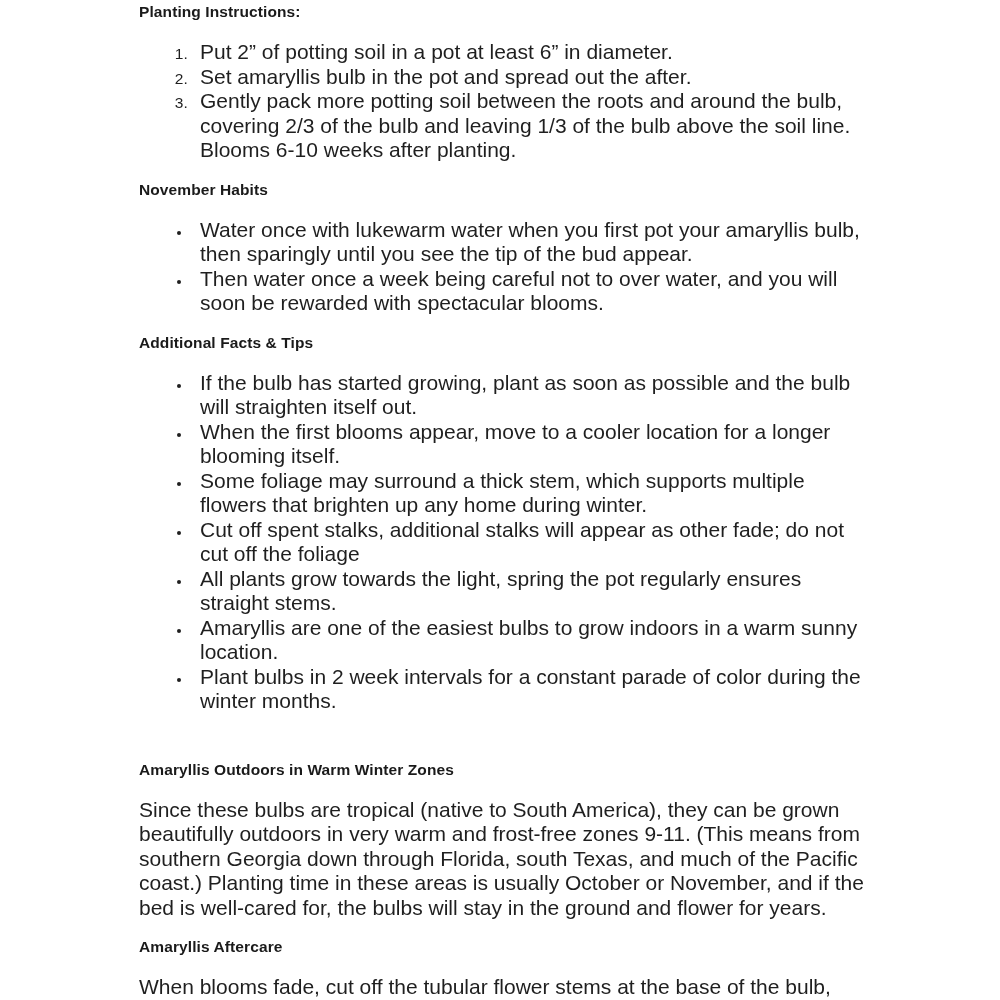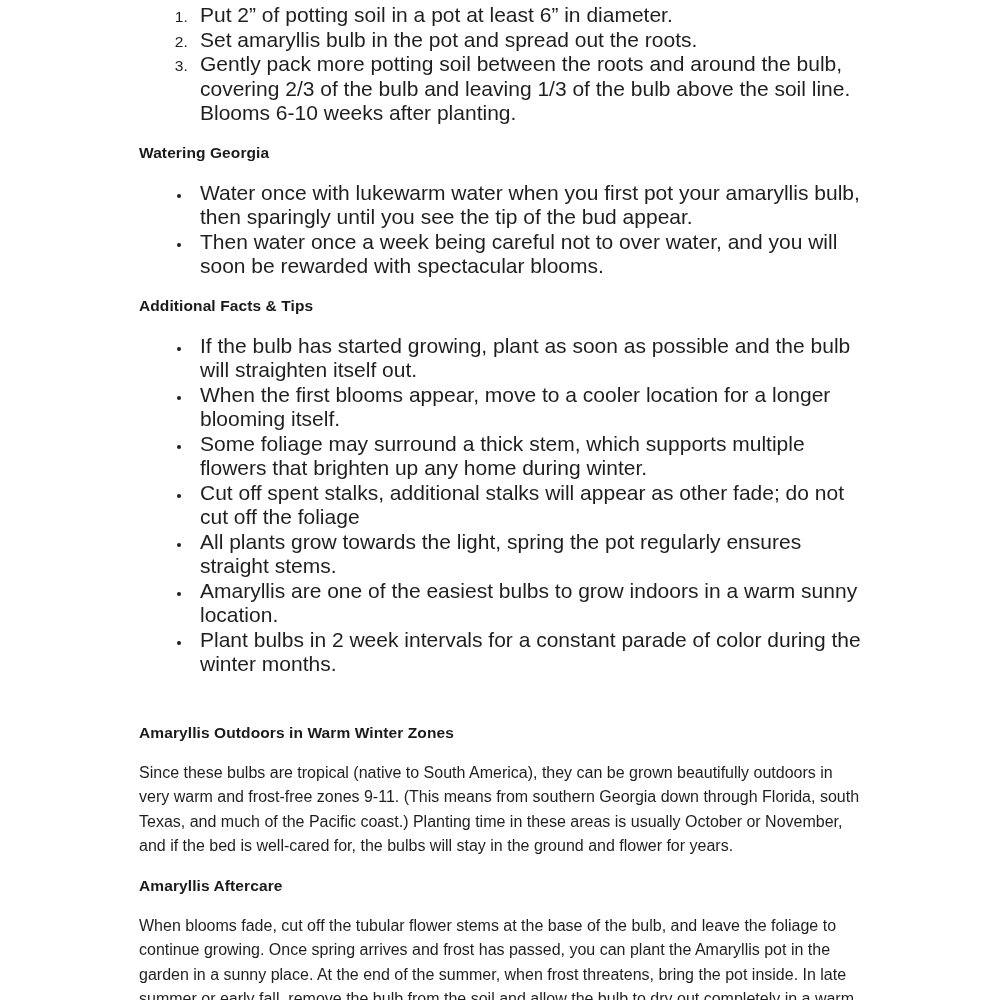--- a/index.html
+++ b/index.html
@@ -48,38 +48,39 @@
   .doc-section ol li::marker {
     font-size: 15.5px;
   }
   .doc-section ul {
     list-style-type: disc;
   }
   .doc-section ul li::marker {
     font-size: 13px;
   }
   .doc-section p {
-    font-size: 16px;
+    font-size: 21px;
     line-height: 24.5px;
     margin: 0;
   }
 </style>
 </head>
 <body>
 
 <div class="page">
     <section class="doc-section">
+      <h2>Planting Instructions:</h2>
       <ol>
         <li>Put 2” of potting soil in a pot at least 6” in diameter.</li>
-        <li>Set amaryllis bulb in the pot and spread out the roots.</li>
+        <li>Set amaryllis bulb in the pot and spread out the after.</li>
         <li>Gently pack more potting soil between the roots and around the bulb, covering 2/3 of the bulb and leaving 1/3 of the bulb above the soil line. Blooms 6-10 weeks after planting.</li>
       </ol>
     </section>
     <section class="doc-section">
-      <h2>Watering Georgia</h2>
+      <h2>November Habits</h2>
       <ul>
         <li>Water once with lukewarm water when you first pot your amaryllis bulb, then sparingly until you see the tip of the bud appear.</li>
         <li>Then water once a week being careful not to over water, and you will soon be rewarded with spectacular blooms.</li>
       </ul>
     </section>
     <section class="doc-section">
       <h2>Additional Facts &amp; Tips</h2>
       <ul>
         <li>If the bulb has started growing, plant as soon as possible and the bulb will straighten itself out.</li>
         <li>When the first blooms appear, move to a cooler location for a longer blooming itself.</li>

